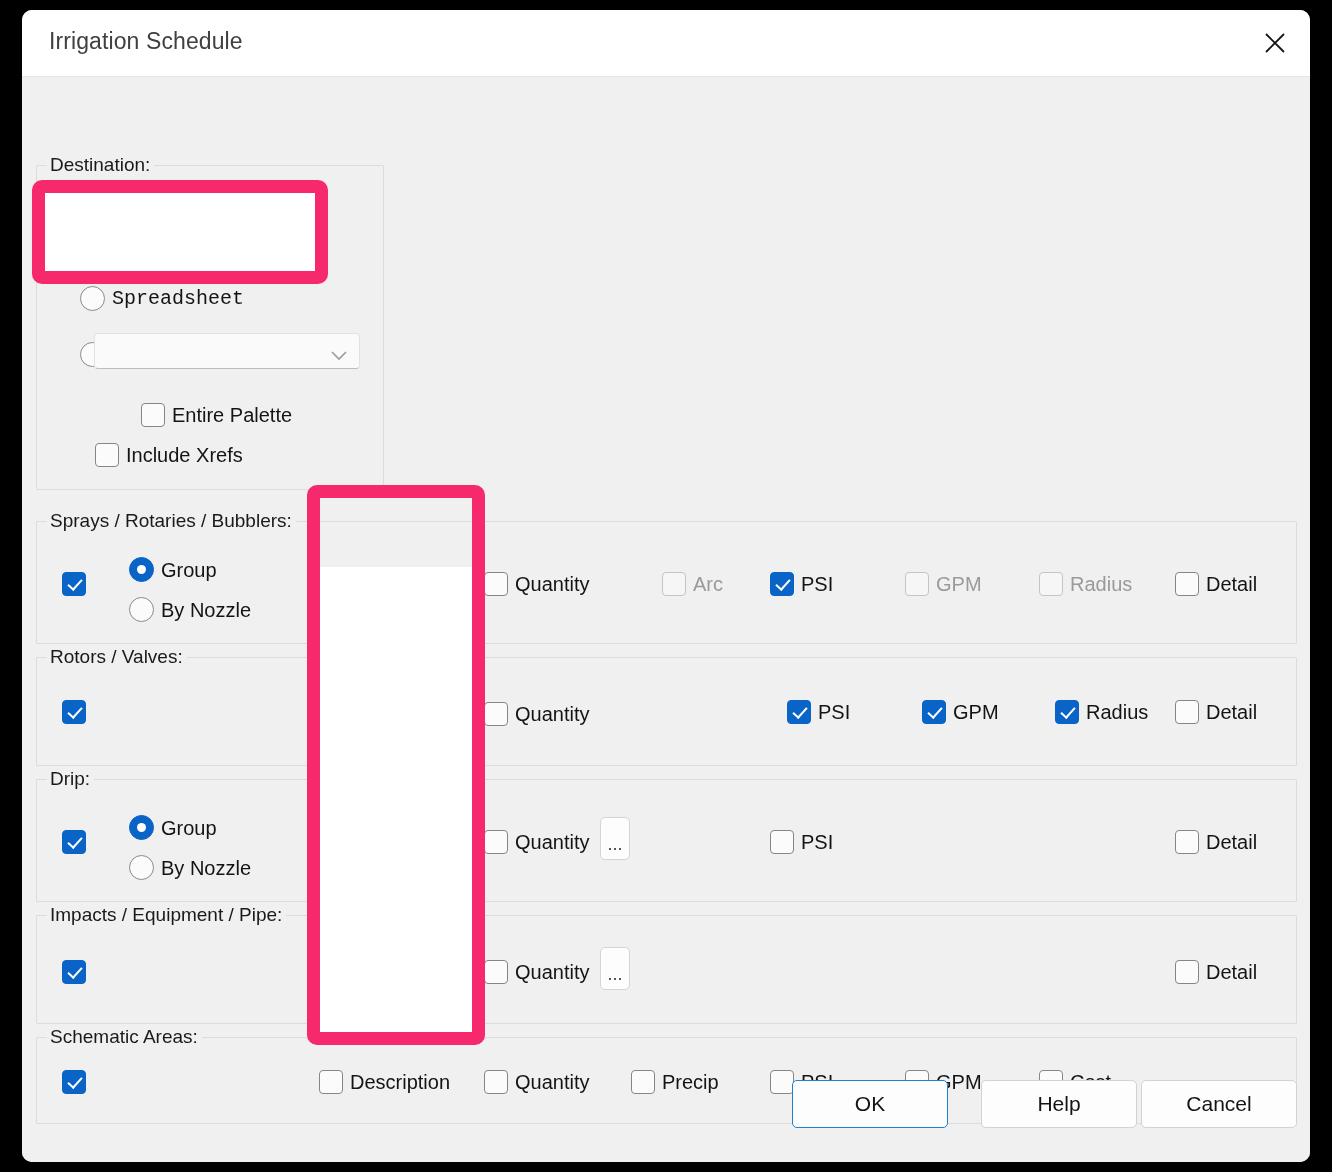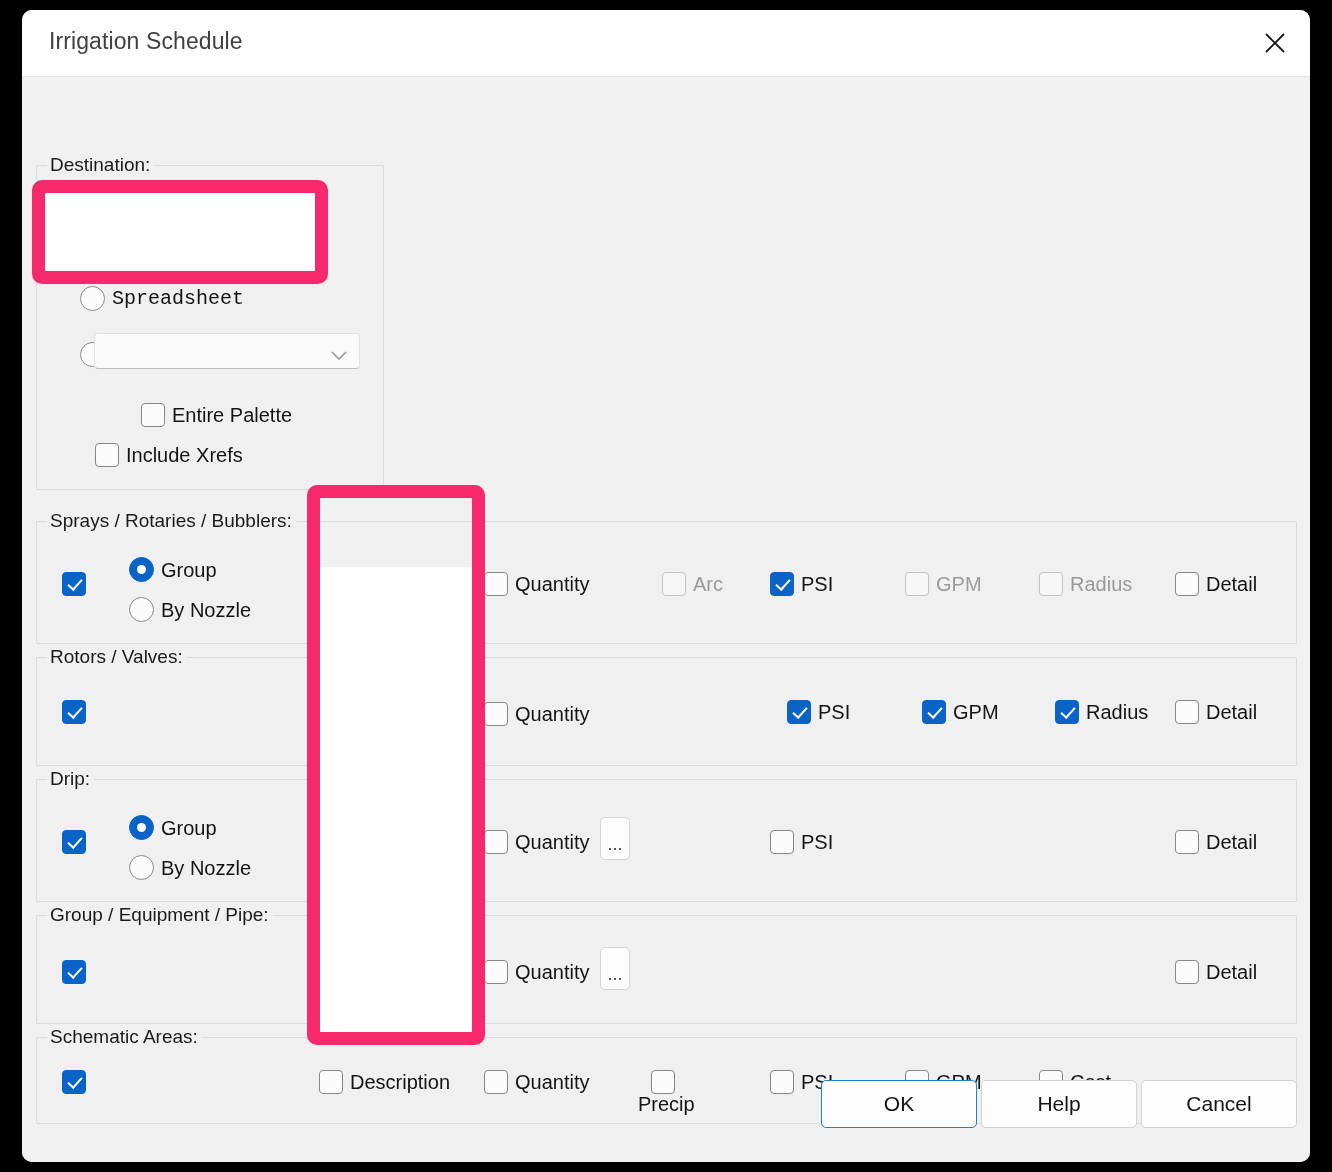--- a/index.html
+++ b/index.html
@@ -453,21 +453,21 @@
       <span class="lbl">PSI</span>
     </div>
     <div class="ctl" style="left:1153px; top:753px;">
       <span class="cb">
           <span class="box"></span>
         </span>
       <span class="lbl">Detail</span>
     </div>
 
     <div class="groupbox" style="left:14px; top:838px; width:1259px; height:107px;">
-      <span class="gb-label">Group / Equipment / Pipe:</span>
+      <span class="gb-label">Impacts / Equipment / Pipe:</span>
     </div>
     <div class="ctl" style="left:40px; top:883px;">
       <span class="cb checked">
           <span class="box"></span>
         </span>
     </div>
     <div class="ctl" style="left:297px; top:883px;">
       <span class="cb checked">
           <span class="box"></span>
         </span>
@@ -500,21 +500,21 @@
           <span class="box"></span>
         </span>
       <span class="lbl">Description</span>
     </div>
     <div class="ctl" style="left:462px; top:993px;">
       <span class="cb">
           <span class="box"></span>
         </span>
       <span class="lbl">Quantity</span>
     </div>
-    <div class="ctl" style="left:609px; top:993px;flex-direction:column;">
+    <div class="ctl" style="left:609px; top:993px;">
       <span class="cb">
           <span class="box"></span>
         </span>
       <span class="lbl">Precip</span>
     </div>
     <div class="ctl" style="left:748px; top:993px;">
       <span class="cb">
           <span class="box"></span>
         </span>
       <span class="lbl">PSI</span>
@@ -525,21 +525,21 @@
         </span>
       <span class="lbl">GPM</span>
     </div>
     <div class="ctl" style="left:1017px; top:993px;">
       <span class="cb">
           <span class="box"></span>
         </span>
       <span class="lbl">Cost</span>
     </div>
 
-    <div class="btn primary" style="left:799px; top:1003px; width:156px;">OK</div>
+    <div class="btn primary" style="left:770px; top:1003px; width:156px;">OK</div>
     <div class="btn" style="left:1119px; top:1003px; width:156px;">Cancel</div>
     <div class="btn" style="left:959px; top:1003px; width:156px;">Help</div>
 
     <div class="hl-top-fill" style="left:23px; top:116px; width:270px; height:78px;"></div>
     <div class="hl" style="left:10px; top:103px; width:296px; height:104px;"></div>
 
     <div class="hl-top-fill" style="left:298px; top:490px; width:152px; height:473px;"></div>
     <div class="hl" style="left:285px; top:408px; width:178px; height:560px;"></div>
 
   </div>

